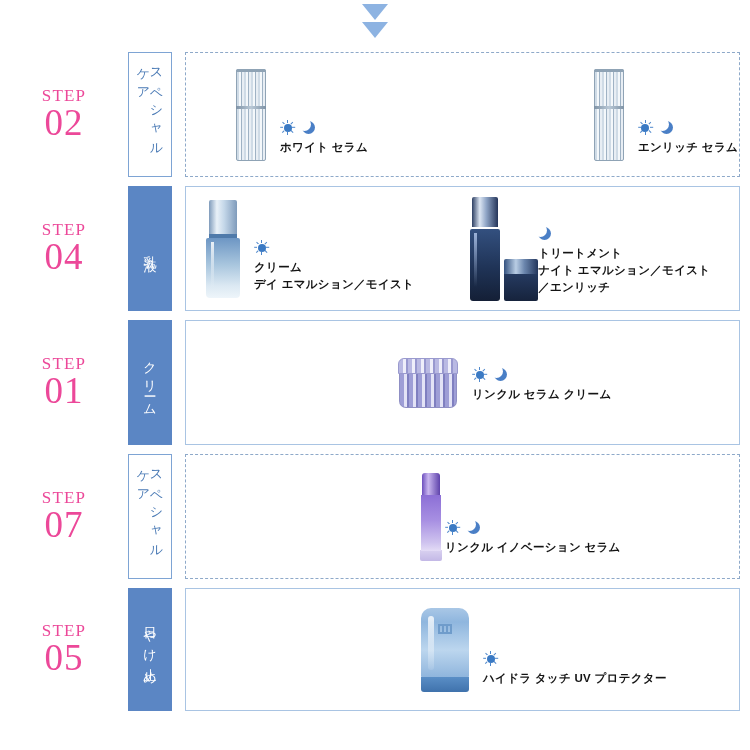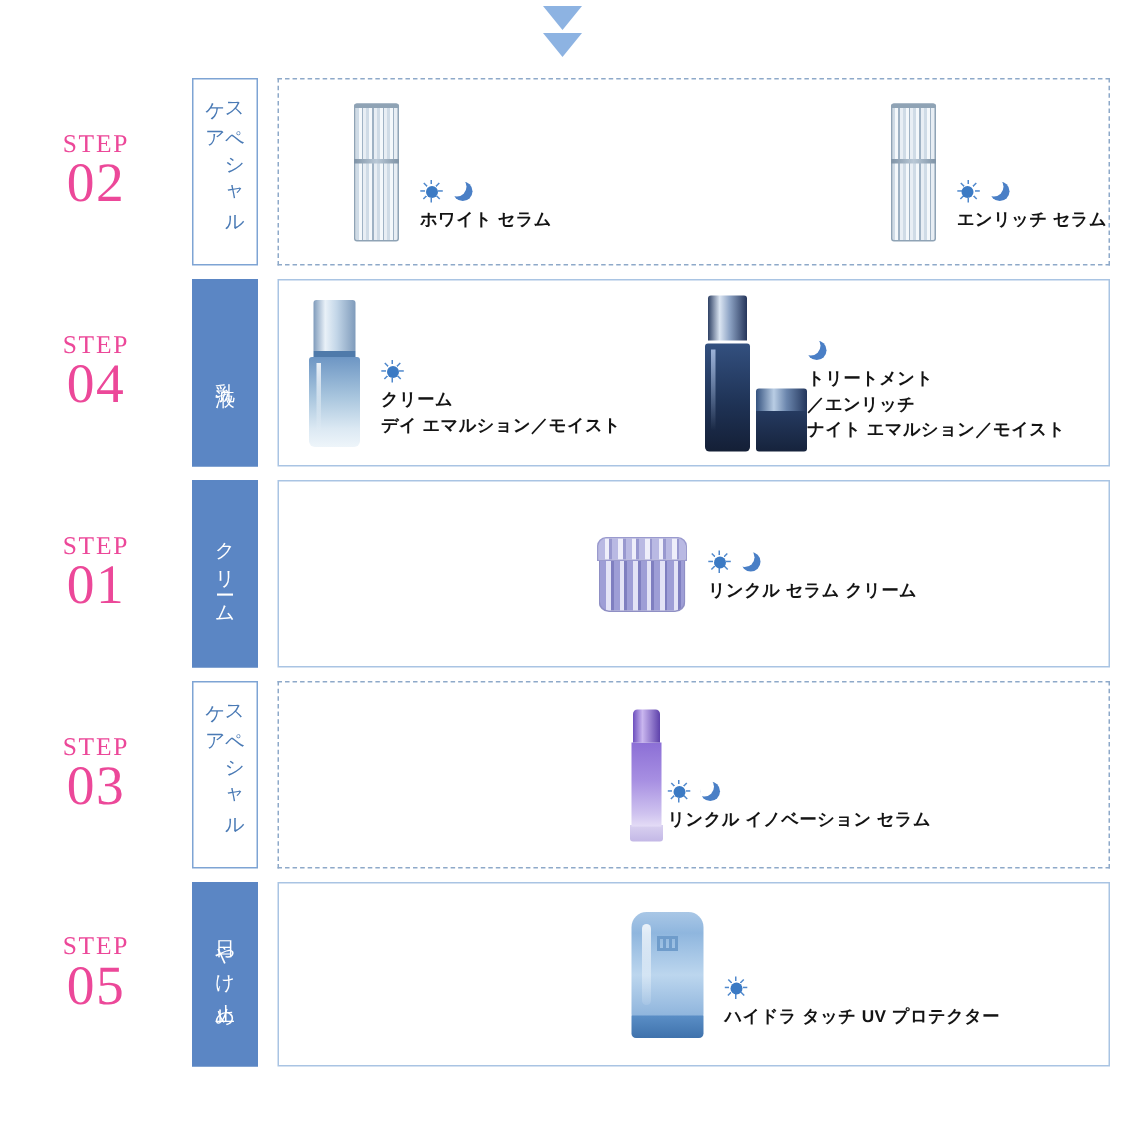--- a/index.html
+++ b/index.html
@@ -339,22 +339,22 @@
                 </div>
               </div>
               <div class="caption" style="margin-left: 0;">
                 <div class="icons">
                   <div class="moon">
                     <div class="m1"></div>
                     <div class="m2"></div>
                   </div>
                 </div>
                 <div class="name">トリートメント</div>
+                <div class="name">ナイト エマルション／モイスト</div>
                 <div class="name">／エンリッチ</div>
-                <div class="name">ナイト エマルション／モイスト</div>
               </div>
             </div>
           </div>
         </div>
       </div>
       <div class="row" style="height: 125px;">
         <div class="step-col">
           <div class="step-word">STEP</div>
           <div class="step-num">01</div>
         </div>
@@ -386,21 +386,21 @@
                 </div>
                 <div class="name">リンクル セラム クリーム</div>
               </div>
             </div>
           </div>
         </div>
       </div>
       <div class="row" style="height: 125px;">
         <div class="step-col">
           <div class="step-word">STEP</div>
-          <div class="step-num">03</div>
+          <div class="step-num">07</div>
         </div>
         <div class="cat-col">
           <div class="cat outline">スペシャルケア</div>
         </div>
         <div class="content dashed">
           <div class="items">
             <div class="item" style="margin-left: 234px;">
               <div class="visual">
                 <div class="tube">
                   <div class="foot"></div>

